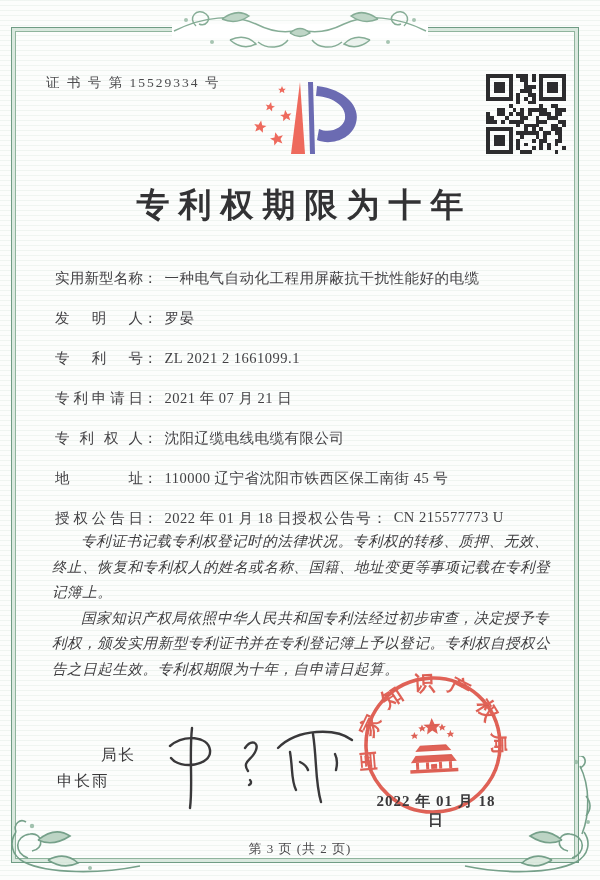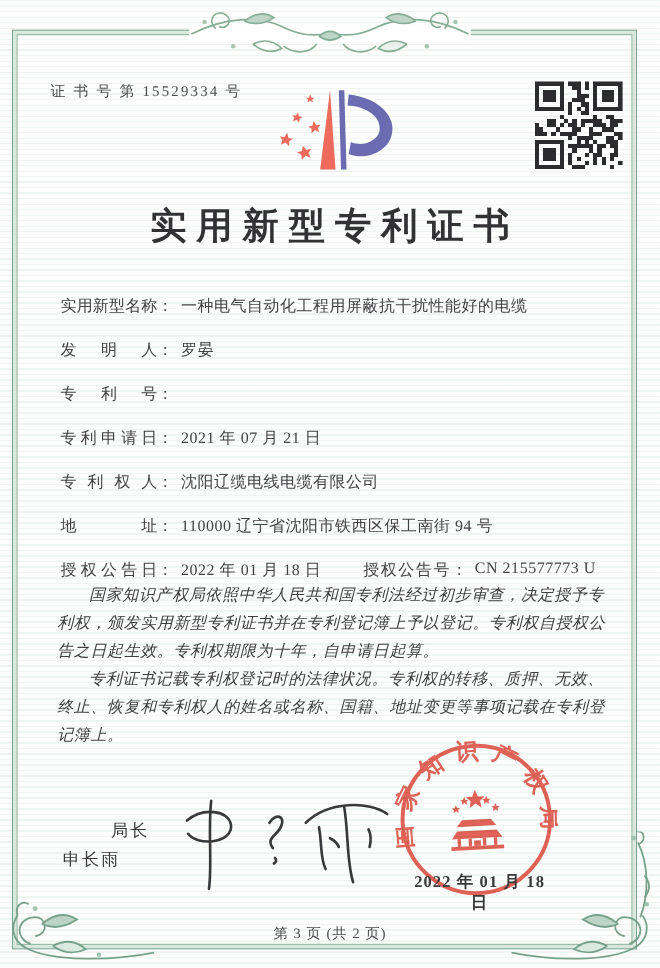--- a/index.html
+++ b/index.html
@@ -29,21 +29,21 @@
   .title{
     position:absolute; left:0; right:0; top:183px; text-align:center;
     font-size:33px; font-weight:600; letter-spacing:9px; padding-left:9px; color:#323234;
   }
   
   .fields{position:absolute; left:55px; right:38px; top:258px; font-size:14.5px; color:#424144;}
   .frow{height:40px; display:flex; align-items:center;}
   .lab{display:inline-block; width:88px; text-align:justify; text-align-last:justify;}
   .colon{margin-right:7px;}
   .val{letter-spacing:0.5px;}
-  .frow .pair2{margin-left:38px; display:flex;}
+  .frow .pair2{display:flex;}
   .pair2 .lab{width:auto; letter-spacing:1.5px; text-align-last:auto;}
   
   .paras{position:absolute; left:52px; right:40px; top:529px;}
   .paras p{margin:0; font-size:14.5px; line-height:25.5px; text-indent:2em;
     font-style:italic; color:#3e3d3f; letter-spacing:0.6px;}
   
   .sig-title{position:absolute; left:57px; top:745px; font-size:15.5px; letter-spacing:2px; color:#39383a;margin-left:44px;}
   .sig-name{position:absolute; left:57px; top:771px; font-size:15.5px; letter-spacing:2px; color:#39383a;}
   .sig-draw{position:absolute; left:150px; top:720px;}
   
@@ -346,67 +346,68 @@
         <rect x="4" y="20" width="1" height="1"></rect>
         <rect x="5" y="20" width="1" height="1"></rect>
         <rect x="6" y="20" width="1" height="1"></rect>
         <rect x="9" y="20" width="1" height="1"></rect>
         <rect x="10" y="20" width="1" height="1"></rect>
         <rect x="11" y="20" width="1" height="1"></rect>
         <rect x="18" y="20" width="1" height="1"></rect>
       </g>
     </svg>
 
-  <div class="title">实用新型专利证书</div>
+  <div class="title">专利权期限为十年</div>
 
   <div class="fields">
     <div class="frow">
       <span class="lab">实用新型名称</span>
         <span class="colon">：</span>
         <span class="val">一种电气自动化工程用屏蔽抗干扰性能好的电缆</span>
     </div>
     <div class="frow">
       <span class="lab">发明人</span>
         <span class="colon">：</span>
         <span class="val">罗晏</span>
     </div>
     <div class="frow">
       <span class="lab">专利号</span>
         <span class="colon">：</span>
+        <span class="val">ZL 2021 2 1661099.1</span>
     </div>
     <div class="frow">
       <span class="lab">专利申请日</span>
         <span class="colon">：</span>
         <span class="val">2021 年 07 月 21 日</span>
     </div>
     <div class="frow">
       <span class="lab">专利权人</span>
         <span class="colon">：</span>
         <span class="val">沈阳辽缆电线电缆有限公司</span>
     </div>
     <div class="frow">
       <span class="lab">地址</span>
         <span class="colon">：</span>
-        <span class="val">110000 辽宁省沈阳市铁西区保工南街 94 号</span>
+        <span class="val">110000 辽宁省沈阳市铁西区保工南街 45 号</span>
     </div>
     <div class="frow">
       <span class="lab">授权公告日</span>
         <span class="colon">：</span>
         <span class="val">2022 年 01 月 18 日</span>
       <span class="pair2">
         <span class="lab">授权公告号</span>
           <span class="colon">：</span>
           <span class="val">CN 215577773 U</span>
       </span>
     </div>
   </div>
 
   <div class="paras">
+    <p>专利证书记载专利权登记时的法律状况。专利权的转移、质押、无效、终止、恢复和专利权人的姓名或名称、国籍、地址变更等事项记载在专利登记簿上。</p>
     <p>国家知识产权局依照中华人民共和国专利法经过初步审查，决定授予专利权，颁发实用新型专利证书并在专利登记簿上予以登记。专利权自授权公告之日起生效。专利权期限为十年，自申请日起算。</p>
-    <p>专利证书记载专利权登记时的法律状况。专利权的转移、质押、无效、终止、恢复和专利权人的姓名或名称、国籍、地址变更等事项记载在专利登记簿上。</p>
   </div>
 
   <div class="sig-title">局长</div>
   <div class="sig-name">申长雨</div>
   <svg class="sig-draw" width="215" height="95" viewBox="0 0 215 95">
     <g stroke="#39383a" stroke-width="2.4" fill="none" stroke-linecap="round">
       <path d="M 42,8 C 39,35 43,65 40,88"></path>
       <path d="M 20,26 C 34,14 58,16 60,30 C 62,46 30,50 21,38"></path>
       <path d="M 95,28 c 6,-9 14,-6 11,2 c -3,10 -15,11 -8,21"></path>
       <path d="M 100,60 c 2,2 1,4 -1,5"></path>

